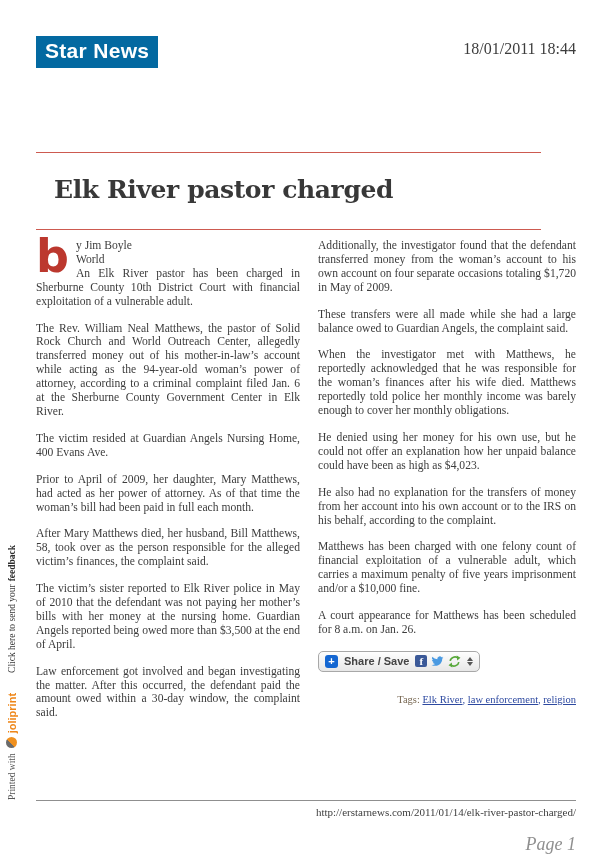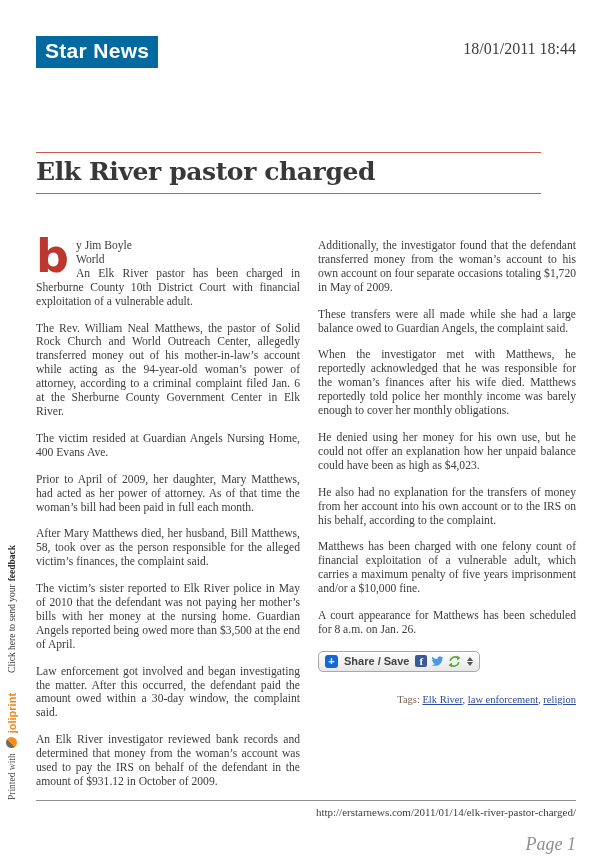--- a/index.html
+++ b/index.html
@@ -9,21 +9,21 @@
   
   .logo-box { position:absolute; left:36px; top:36px; background:#0369a1; color:#fff;
               font-family:"Liberation Sans", sans-serif; font-weight:bold; font-size:21px;
               padding:3px 9px 5px 9px; letter-spacing:0.3px; }
   .datetime { position:absolute; top:40px; right:36px; font-size:16px; color:#3d3d3d; }
 
   
   .headline-block { position:absolute; left:36px; top:152px; width:505px;
                     border-top:1px solid #cd5a50; border-bottom:1px solid #cd5a50;
                     padding:4px 0 7px 0; }
-  .headline { margin:0; font-family:"DejaVu Serif", serif; font-weight:bold; font-size:25px;
+  .headline { margin:18px; font-family:"DejaVu Serif", serif; font-weight:bold; font-size:25px;
               color:#383838; letter-spacing:-0.4px; }
 
   
   .columns { position:absolute; left:36px; top:239px; width:540px; display:flex; gap:18px; }
   .col-left  { width:264px; }
   .col-right { width:258px; }
   p.para { margin:0 0 13px 0; font-size:11.6px; line-height:13.9px; color:#3c3c3c;
            text-align:justify; }
   .dropcap { float:left; font-family:"DejaVu Sans", sans-serif; font-weight:bold;
              font-size:46px; line-height:34px; height:38px; color:#bc382e; padding-right:7px; }
@@ -91,21 +91,20 @@
         <span class="byline-line">y Jim Boyle</span>
         <span class="byline-line">World</span>
         <span>An Elk River pastor has been charged in Sherburne County 10th District Court with financial exploitation of a vulnerable adult.</span>
       </p>
       <p class="para">The Rev. William Neal Matthews, the pastor of Solid Rock Church and World Outreach Center, allegedly transferred money out of his mother-in-law’s account while acting as the 94-year-old woman’s power of attorney, according to a criminal complaint filed Jan. 6 at the Sherburne County Government Center in Elk River.</p>
       <p class="para">The victim resided at Guardian Angels Nursing Home, 400 Evans Ave.</p>
       <p class="para">Prior to April of 2009, her daughter, Mary Matthews, had acted as her power of attorney. As of that time the woman’s bill had been paid in full each month.</p>
       <p class="para">After Mary Matthews died, her husband, Bill Matthews, 58, took over as the person responsible for the alleged victim’s finances, the complaint said.</p>
       <p class="para">The victim’s sister reported to Elk River police in May of 2010 that the defendant was not paying her mother’s bills with her money at the nursing home. Guardian Angels reported being owed more than $3,500 at the end of April.</p>
       <p class="para">Law enforcement got involved and began investigating the matter. After this occurred, the defendant paid the amount owed within a 30-day window, the complaint said.</p>
-      <p class="para">An Elk River investigator reviewed bank records and determined that money from the woman’s account was used to pay the IRS on behalf of the defendant in the amount of $931.12 in October of 2009.</p>
     </div>
 
     <div class="col-right">
       <p class="para">Additionally, the investigator found that the defendant transferred money from the woman’s account to his own account on four separate occasions totaling $1,720 in May of 2009.</p>
       <p class="para">These transfers were all made while she had a large balance owed to Guardian Angels, the complaint said.</p>
       <p class="para">When the investigator met with Matthews, he reportedly acknowledged that he was responsible for the woman’s finances after his wife died. Matthews reportedly told police her monthly income was barely enough to cover her monthly obligations.</p>
       <p class="para">He denied using her money for his own use, but he could not offer an explanation how her unpaid balance could have been as high as $4,023.</p>
       <p class="para">He also had no explanation for the transfers of money from her account into his own account or to the IRS on his behalf, according to the complaint.</p>
       <p class="para">Matthews has been charged with one felony count of financial exploitation of a vulnerable adult, which carries a maximum penalty of five years imprisonment and/or a $10,000 fine.</p>
       <p class="para">A court appearance for Matthews has been scheduled for 8 a.m. on Jan. 26.</p>

